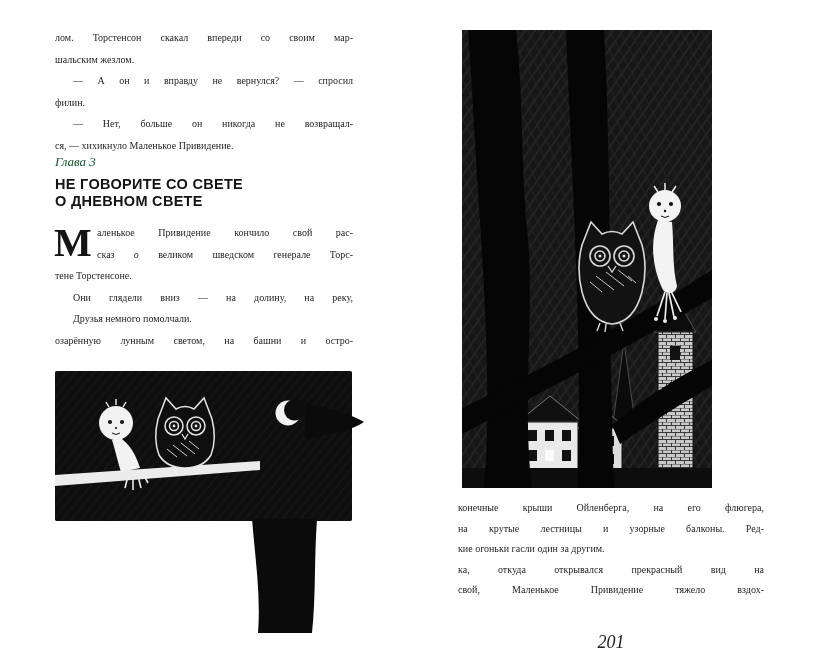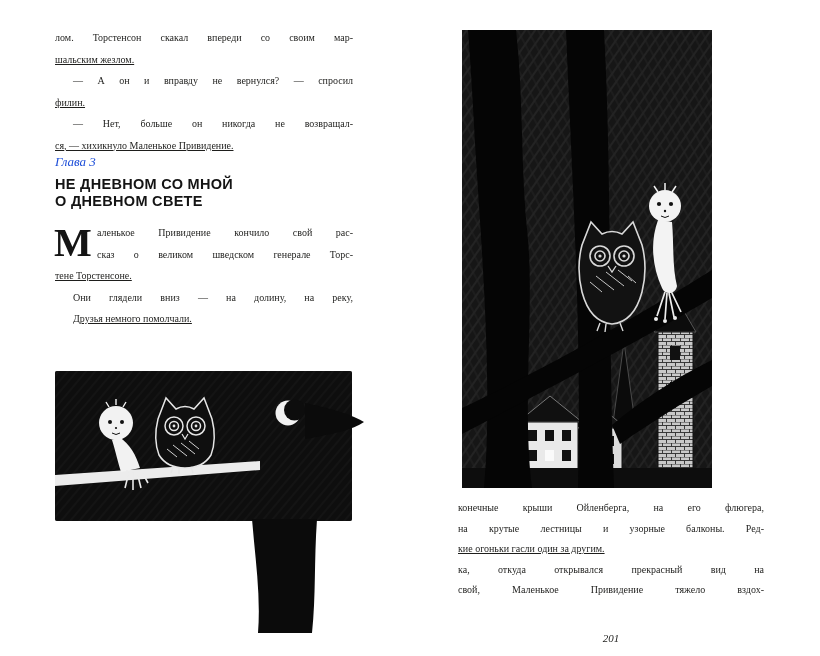--- a/index.html
+++ b/index.html
@@ -7,64 +7,65 @@
     width:820px;height:656px;position:relative;overflow:hidden;
     background:#ffffff;color:#1e1e1c;
     font-family:"Liberation Serif",serif;
   }
   .abs{position:absolute;}
   .textcol .line{
     font-size:10px;line-height:21.5px;height:21.5px;overflow:hidden;
     text-align:justify;text-align-last:justify;
   }
   .textcol.tight .line{line-height:20.5px;height:20.5px;}
-  .line.end{text-align-last:left;text-decoration:underline;}
+  .line.end{text-align-last:left;}
   .line.indent{text-indent:18px;}
   .line.pad{padding-left:42px;}
-  .chapter-label{font-style:italic;font-size:13px;color:#1d4ed8;}
+  .chapter-label{font-style:italic;font-size:13px;color:#14532d;}
   .chapter-title{
     font-family:"Liberation Sans",sans-serif;font-weight:700;
     font-size:14.5px;line-height:17px;letter-spacing:.3px;color:#141414;
   }
   .dropcap{
     position:absolute;left:-1px;top:1px;
     font-family:"Liberation Serif",serif;font-weight:700;
     font-size:40px;line-height:40px;color:#141414;
   }
-  .pagenum{font-style:italic;font-size:11px;text-align:center;}
+  .pagenum{font-style:italic;font-size:18px;text-align:center;}
   svg{display:block;}
 </style>
 </head>
 <body>
 
 <div>
 
   <div class="abs textcol" style="left:55px;top:27px;width:298px">
     <div class="line">лом. Торстенсон скакал впереди со своим мар-</div>
     <div class="line end">шальским жезлом.</div>
     <div class="line indent">— А он и вправду не вернулся? — спросил</div>
     <div class="line end">филин.</div>
     <div class="line indent">— Нет, больше он никогда не возвращал-</div>
     <div class="line end">ся, — хихикнуло Маленькое Привидение.</div>
   </div>
 
   <div class="abs chapter-label" style="left:55px;top:154px">Глава 3</div>
 
   <div class="abs chapter-title" style="left:55px;top:176px;width:298px">
-    <div>НЕ ДНЕВНОМ СО МНОЙ</div>
+    <div>НЕ ГОВОРИТЕ СО СВЕТЕ</div>
     <div>О ДНЕВНОМ СВЕТЕ</div>
   </div>
 
   <div class="abs textcol" style="left:55px;top:222px;width:298px">
     <span class="dropcap">М</span>
     <div class="line pad">аленькое Привидение кончило свой рас-</div>
     <div class="line pad">сказ о великом шведском генерале Торс-</div>
     <div class="line end">тене Торстенсоне.</div>
     <div class="line indent">Они глядели вниз — на долину, на реку,</div>
     <div class="line indent end">Друзья немного помолчали.</div>
+    <div class="line">озарённую лунным светом, на башни и остро-</div>
   </div>
 
   <svg class="abs" style="left:55px;top:371px" width="312" height="262" viewBox="0 0 312 262" aria-hidden="true">
     <defs>
       <pattern id="lh" width="7" height="7" patternUnits="userSpaceOnUse" patternTransform="rotate(40)">
         <rect width="7" height="7" fill="#0e0e0e"></rect>
         <line x1="3" y1="0" x2="3" y2="7" stroke="#222222" stroke-width="1"></line>
       </pattern>
     </defs>
     <g>

